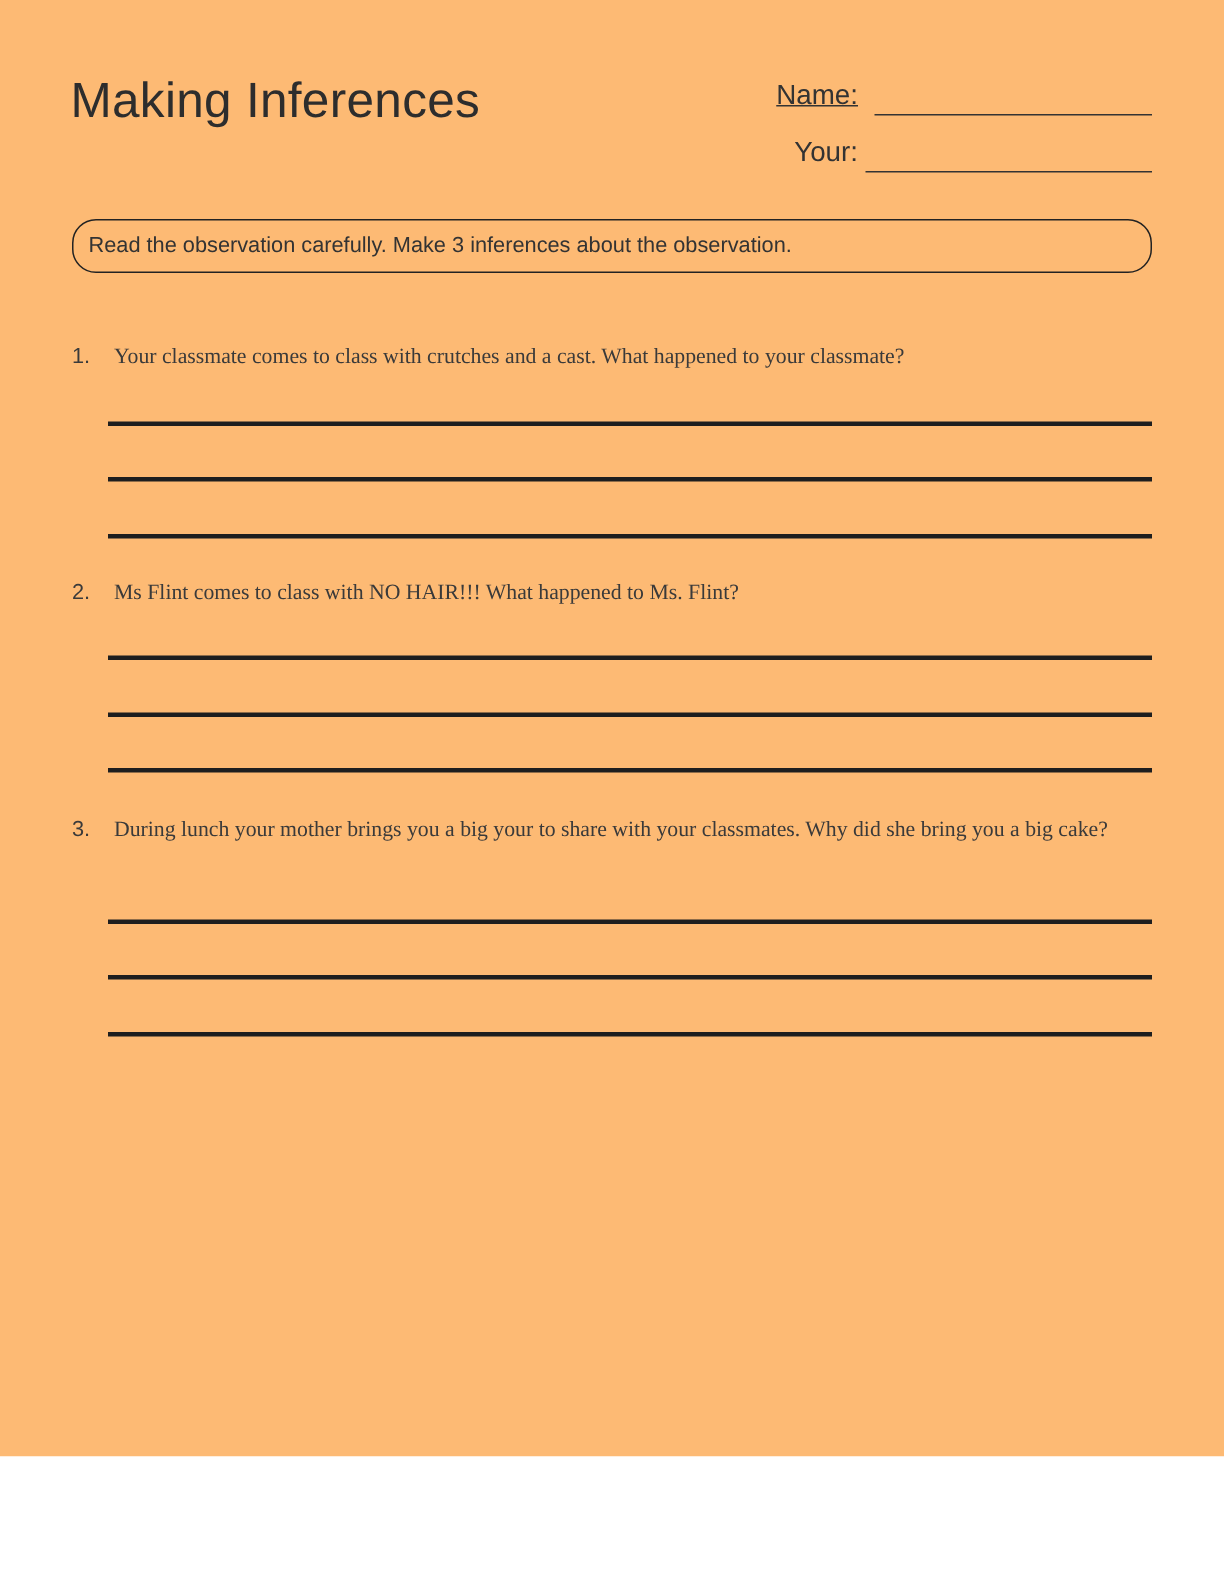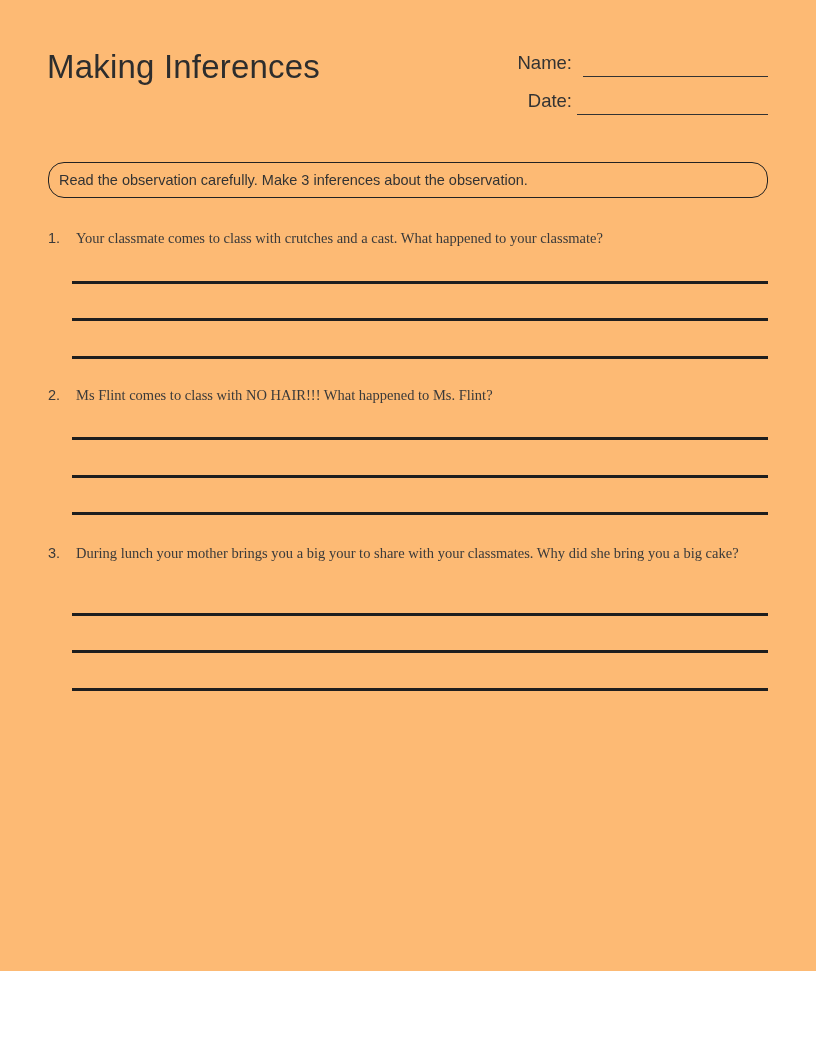--- a/index.html
+++ b/index.html
@@ -26,35 +26,35 @@
   }
 
   .field-label {
     position: absolute;
     width: 160px;
     text-align: right;
     font-size: 18.5px;
     color: #333333;
     line-height: 24px;
   }
-  .name-label { left: 412px; top: 51px; }
+  .name-label { left: 412px; top: 51px; text-decoration: underline; }
   .date-label { left: 412px; top: 89px; }
 
   .blank-line {
     position: absolute;
     border-bottom: 1.4px solid #333333;
     height: 0;
   }
   .name-line { left: 583px; top: 76px; width: 185px; }
   .date-line { left: 577px; top: 114px; width: 191px; }
 
   .instructions {
     position: absolute;
     left: 48px;
-    top: 162px;
+    top: 146px;
     width: 720px;
     height: 36px;
     border: 1.5px solid #222222;
     border-radius: 16px;
     display: flex;
     align-items: center;
     padding-left: 10px;
     font-size: 14.5px;
     color: #333333;
   }
@@ -115,21 +115,21 @@
 </head>
 <body>
 
 <div class="page">
 
   <h1 class="title">Making Inferences</h1>
 
   <div class="field-label name-label">Name:</div>
   <div class="blank-line name-line"></div>
 
-  <div class="field-label date-label">Date:</div>
+  <div class="field-label date-label">Your:</div>
   <div class="blank-line date-line"></div>
 
   <div class="instructions">
     <span>Read the observation carefully. Make 3 inferences about the observation.</span>
   </div>
 
   <section class="question" style="top:229px; height:130px;">
     <div class="q-row">
       <span class="q-num">1.</span>
       <span class="q-text">Your classmate comes to class with crutches and a cast. What happened to your classmate?</span>

